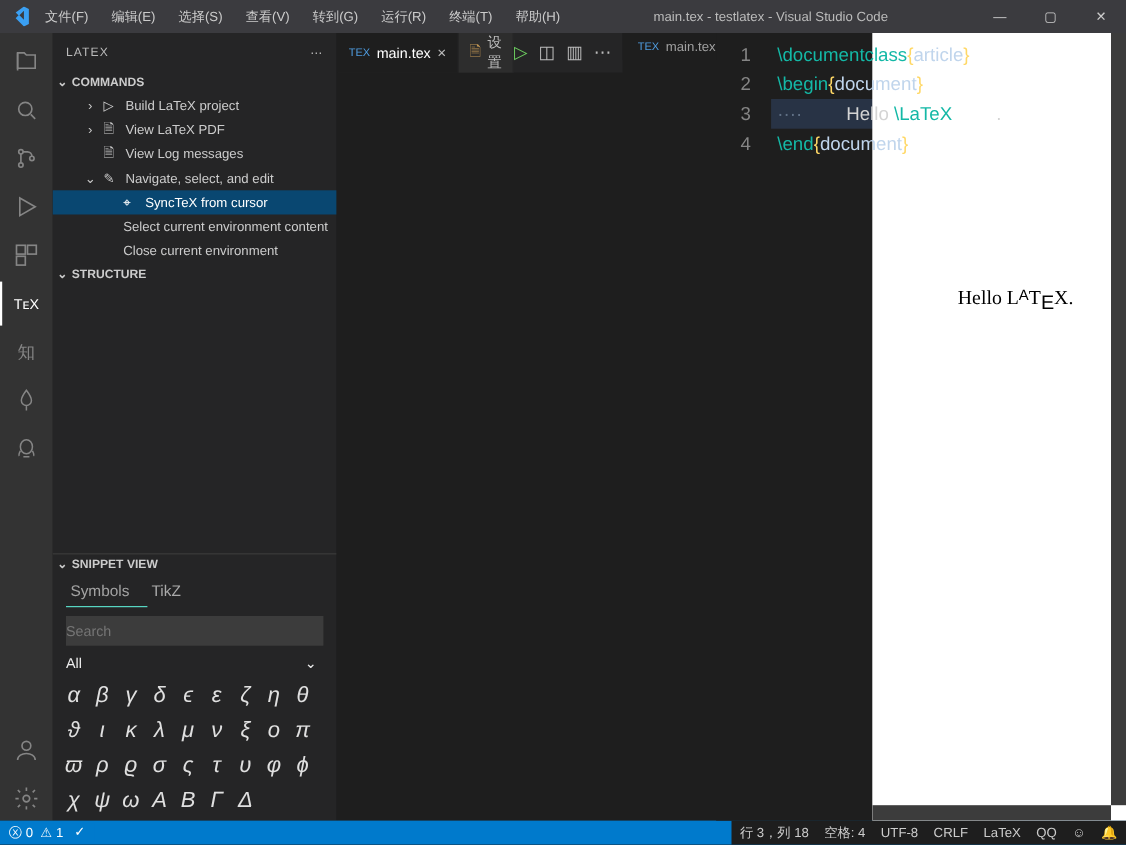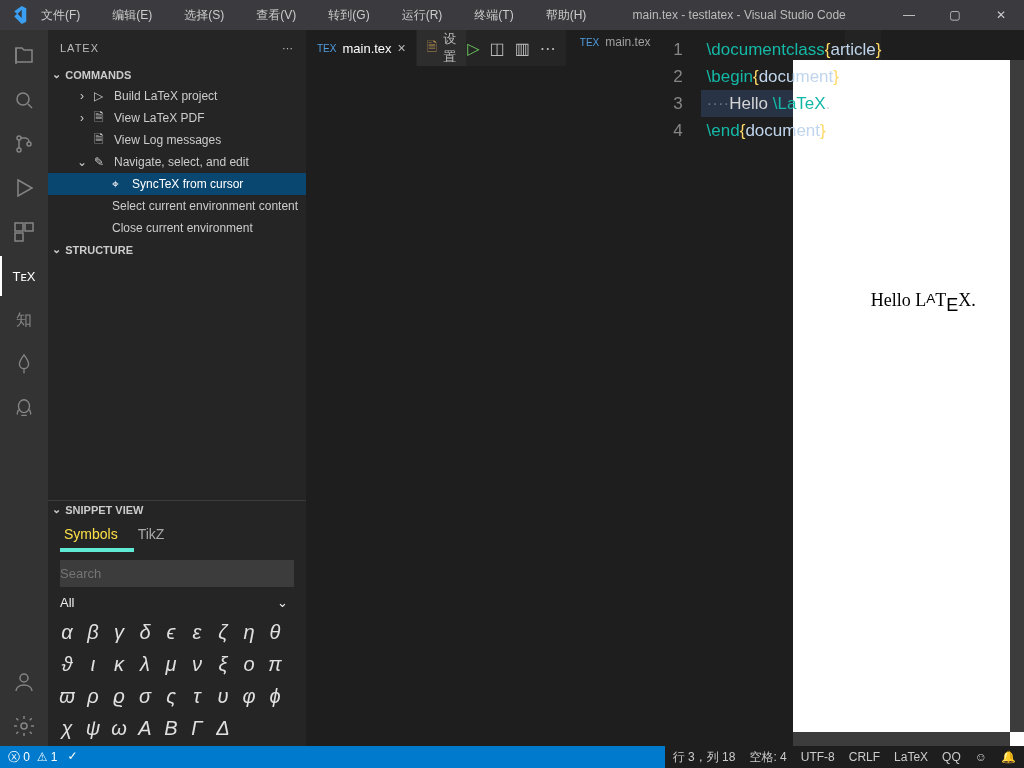--- a/index.html
+++ b/index.html
@@ -1,19 +1,19 @@
 <!DOCTYPE html>
 <html><head>
 <meta charset="utf-8">
 <style>
   * { box-sizing: border-box; margin: 0; padding: 0; font-family: "Segoe UI", sans-serif; }
   body { width: 1024px; height: 768px; background: #1e1e1e; color: #cccccc; display: flex; flex-direction: column; overflow: hidden; }
   .titlebar { height: 30px; background: #3b3b3f; display: flex; align-items: center; font-size: 12px; color: #cccccc; }
   .titlebar .logo { width: 35px; display:flex; justify-content:center; align-items:center; }
-  .menu { display: flex; gap: 20px; }
+  .menu { display: flex; gap: 9px; }
   .menu span { padding: 4px 6px; cursor: default; }
   .titlecenter { flex: 1; text-align: center; color: #bbbbbb; }
   .winbtns { display:flex; }
   .winbtns div { width:46px; height:30px; display:flex; justify-content:center; align-items:center; color:#ccc; }
   .main { flex:1; display:flex; min-height:0; }
   .activity { width:48px; background:#333333; display:flex; flex-direction:column; align-items:center; padding-top:6px; gap:4px; }
   .activity .aicon { width:48px; height:40px; display:flex; justify-content:center; align-items:center; color:#858585; position:relative; }
   .activity .aicon.active { color:#ffffff; }
   .activity .aicon.active::before { content:""; position:absolute; left:0; top:0; bottom:0; width:2px; background:#fff; }
   .activity .spacer { flex:1; }
@@ -22,21 +22,21 @@
   .section-title { display:flex; align-items:center; gap:4px; padding:2px 4px; font-weight:bold; font-size:11px; color:#ccc; cursor:default; }
   .tree { padding:2px 0; }
   .treerow { display:flex; align-items:center; height:22px; padding-left:10px; gap:6px; cursor:default; }
   .treerow.depth1 { padding-left:28px; }
   .treerow.depth2 { padding-left:46px; }
   .treerow.selected { background:#094771; color:#fff; }
   .treerow .twisty { width:12px; display:inline-block; text-align:center; color:#ccc; }
   .snippet { border-top:1px solid #3c3c3c; }
   .tabs-snip { display:flex; padding:4px 8px 0 12px; font-size:14px; }
   .tabs-snip .t { padding:4px 16px 6px 4px; color:#aaa; cursor:default; }
-  .tabs-snip .t.active { color:#fde047; border-bottom:4px solid #5eead4; }
+  .tabs-snip .t.active { color:#a3a3a3; border-bottom:1px solid #5eead4; }
   .search-snip { margin:8px 12px; }
   .search-snip input { width:100%; background:#3c3c3c; border:none; color:#ccc; padding:6px 0; font-size:13px; outline:none; }
   .filter-row { margin:4px 12px; display:flex; align-items:center; justify-content:space-between; background:transparent; color:#eee; font-size:13px; }
   .symbols-grid { padding:4px 10px; font-family: "Times New Roman", serif; font-style:italic; font-size:20px; color:#e0e0e0; display:flex; flex-wrap:wrap; gap:4px 8px; line-height:28px; }
   .symbols-grid span { width:18px; text-align:center; }
   .editors { flex:1; display:flex; min-width:0; }
   .egroup { display:flex; flex-direction:row; border-left:1px solid #1e1e1e; }
   .egroup.left { width:358px; }
   .egroup.right { flex:1; }
   .tabbar { height:36px; background:#252526; display:flex; align-items:center; }
@@ -47,24 +47,24 @@
   .breadcrumb { height:24px; background:#1e1e1e; display:flex; align-items:center; padding-left:14px; gap:6px; font-size:12px; color:#a0a0a0; }
   .code { flex:1; background:#1e1e1e; font-family: Consolas, "Courier New", monospace; font-size:17px; line-height:27px; padding:6px 0 0 0; position:relative; }
   .codeline { display:flex; }
   .gutter { width:50px; text-align:right; color:#858585; padding-right:18px; }
   .code .hl { background:#283345; display:inline-block; position:absolute; left:50px; right:0; height:27px; z-index:0; }
   .code .hl.line3 { top:60px; }
   .codetext { position:relative; z-index:1; padding-left:6px; white-space:pre; }
   .tok-cmd { color:#14b8a6; }
   .tok-brace { color:#ffd866; }
   .tok-arg { color:#c0d5ec; }
-  .tok-text { color:#d4d4d4; }
+  .tok-text { color:#d4d4d4;margin-left:40px; }
   .tok-dot { color:#627287; }
   .minimap { position:absolute; right:0; top:0; width:36px; height:100%; background:rgba(60,60,60,0.18); }
-  .pdfview { flex:1; background:#ffffff; color:#000; position:relative; overflow:hidden;margin-top:30px; }
+  .pdfview { flex:1; background:#ffffff; color:#000; position:relative; overflow:hidden; }
   .pdfpage { position:absolute; left:40px; top:30px; right:10px; bottom:10px; font-family:"Times New Roman", serif; }
   .pdftext { position:absolute; top:200px; left:0; right:0; text-align:center; font-size:18px; color:#000; }
   .hscroll { height:14px; background:#3c3c3c; position:absolute; left:0; right:14px; bottom:0; }
   .vscroll { width:14px; background:#3c3c3c; position:absolute; right:0; top:0; bottom:14px; }
   .status { height:22px; background:#007acc; display:flex; align-items:center; color:#fff; font-size:12px; }
   .status .sgroup { display:flex; align-items:flex-start; gap:10px; padding:0 8px; }
   .status .sgroup.left { background:#007acc; }
   .status .spacer { flex:1; }
   .status .blackseg { background:#1e1e1e; color:#ccc; height:22px; display:flex; align-items:center; padding:0 8px; gap:14px; }
   svg { display:block; }

